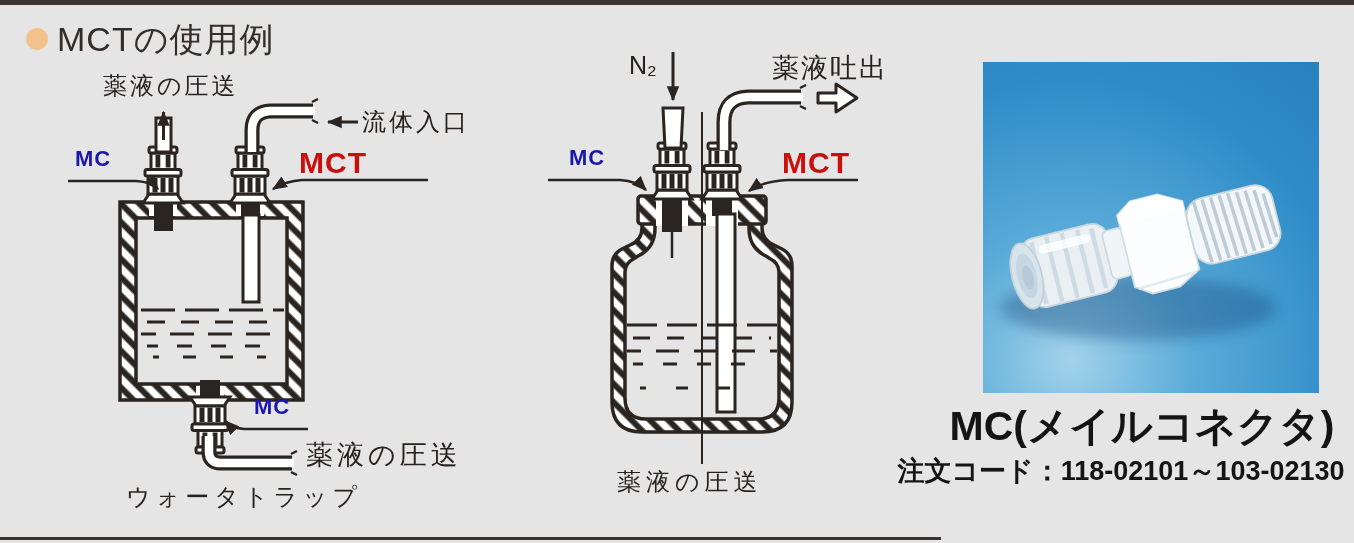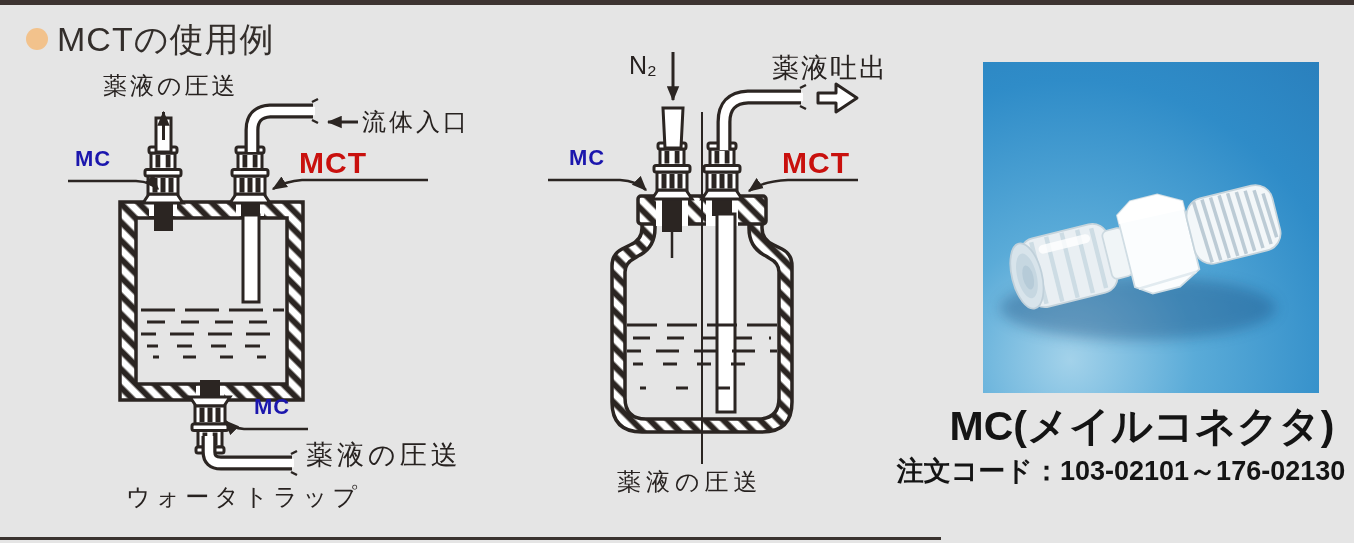--- a/index.html
+++ b/index.html
@@ -212,16 +212,16 @@
             <path d="M104,-35 L108,35"></path>
           <path d="M114,-34 L118,34"></path>
             <path d="M124,-32 L128,32"></path>
             <path d="M133,-26 L136,26"></path>
         </g>
       </g>
     </svg>
   </div>
 
   <div class="product-name">MC(メイルコネクタ)</div>
-  <div class="order-code">注文コード：103-02101～176-02130</div>
+  <div class="order-code">注文コード：118-02101～103-02130</div>
 
   <div class="bottomrule"></div>
 </div>
 
 </body></html>

